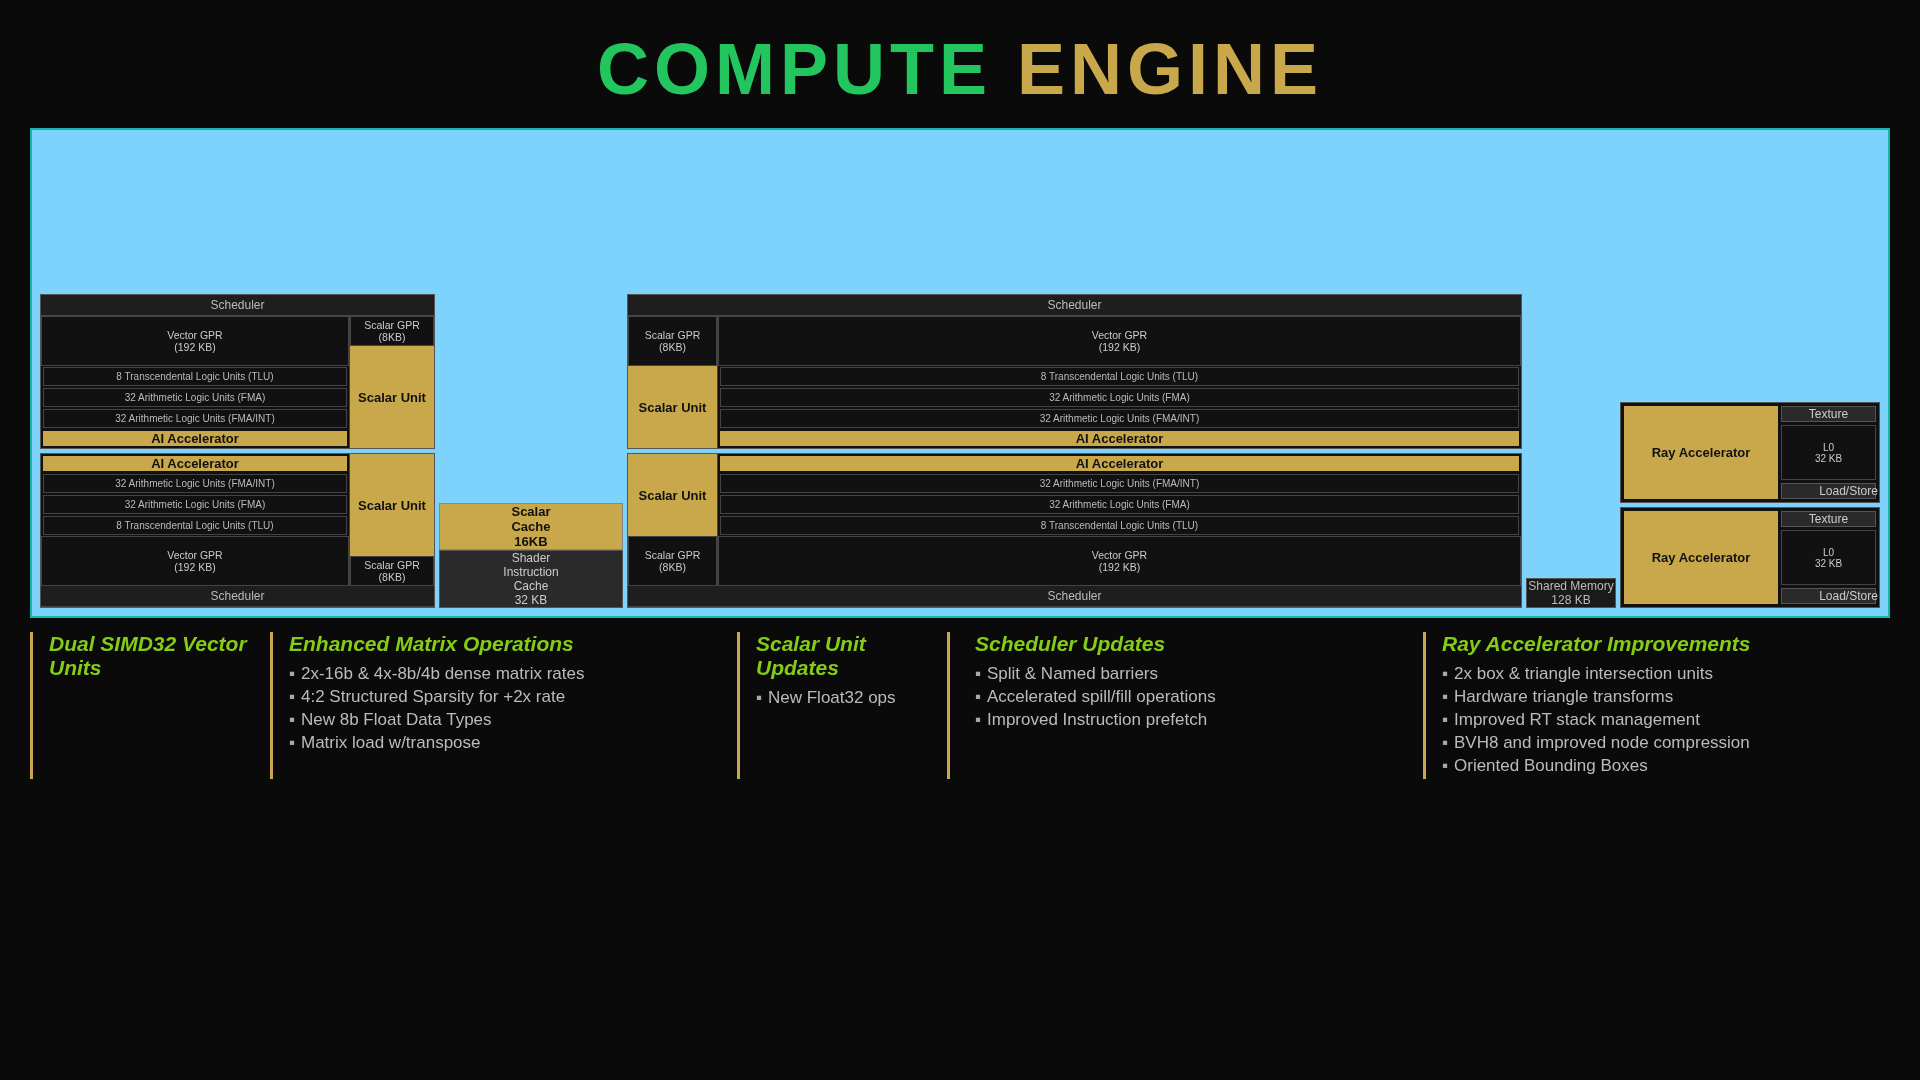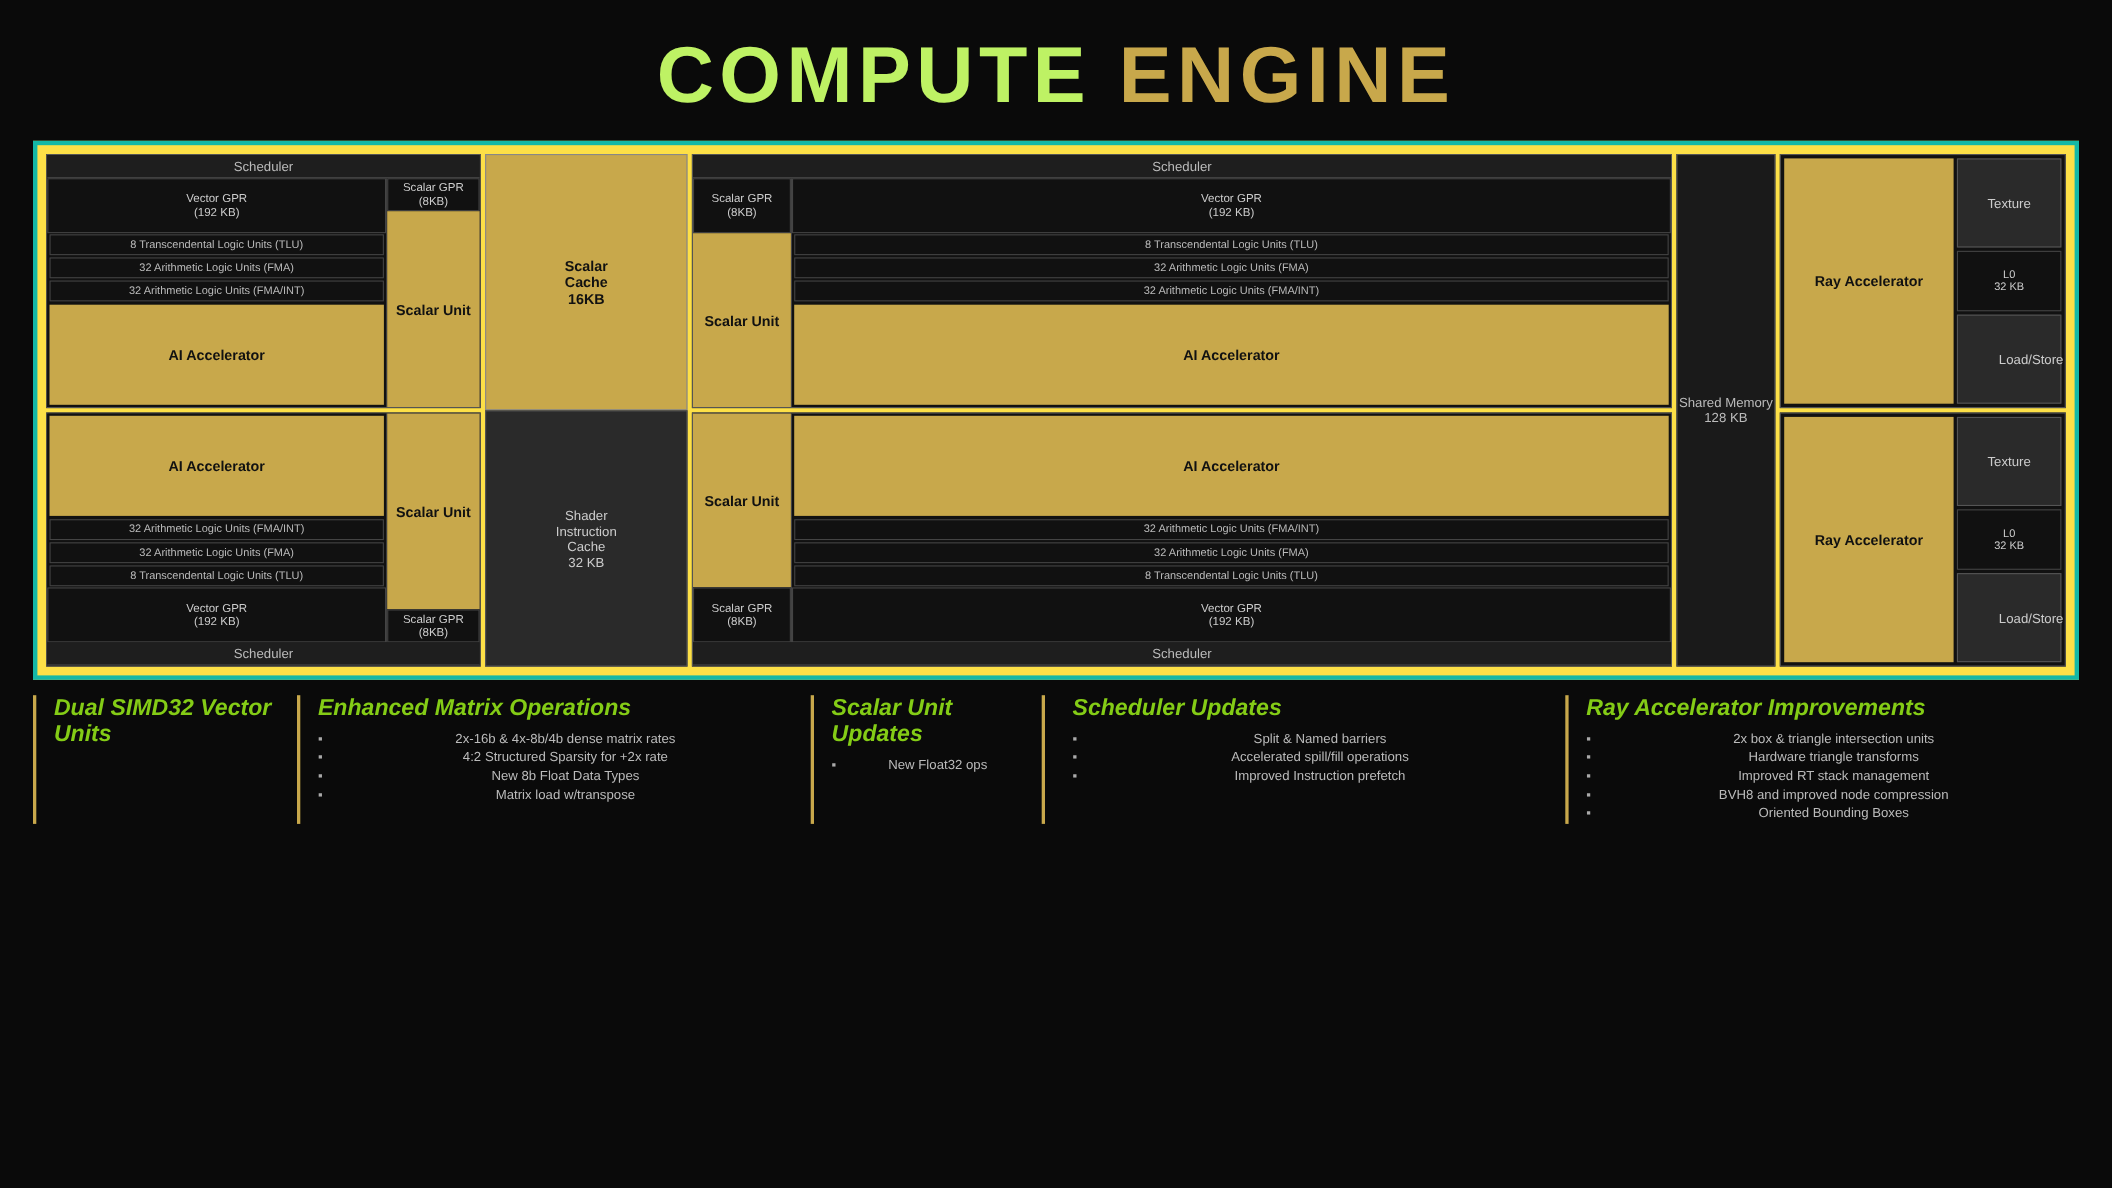--- a/index.html
+++ b/index.html
@@ -13,24 +13,25 @@
       position: relative;
     }
     .title-compute { color: #fff; }
     .title-engine { color: #c8a84b; }
 
     
     .full-layout {
       display: flex;
       height: 490px;
       margin: 0 30px;
-      border: 4px solid #14b8a6;
-      background: #fde047;
+      border: 2px solid #14b8a6;
+      background: #7dd3fc;
       padding: 8px;
       gap: 4px;
+      align-items: flex-end;
     }
 
     
     .left-simd {
       display: flex;
       flex-direction: column;
       gap: 4px;
       width: 395px;
       flex-shrink: 0;
     }
@@ -299,39 +300,38 @@
       color: #84cc16;
       margin-bottom: 8px;
       font-style: italic;
     }
 
     .feat-items {
       list-style: none;
     }
 
     .feat-items li {
-      font-size: 12px;
+      font-size: 17px;
       color: #bbb;
       margin-bottom: 3px;
       padding-left: 12px;
       position: relative;
-      text-align: center;
     }
     .feat-items li::before {
       content: '▪';
       position: absolute;
       left: 0;
       color: #aaa;
     }
   </style>
 </head>
 <body>
 
 <div style="text-align:center; padding: 28px 0 18px;">
-  <span class="title-compute" style="font-size:72px; font-weight:900; letter-spacing:5px; color:#bef264; font-family:Arial,sans-serif;">COMPUTE </span>
+  <span class="title-compute" style="font-size:72px; font-weight:900; letter-spacing:5px; color:#22c55e; font-family:Arial,sans-serif;">COMPUTE </span>
   <span class="title-engine" style="font-size:72px; font-weight:900; letter-spacing:5px; color:#c8a84b; font-family:Arial,sans-serif;">ENGINE</span>
 </div>
 
 <div class="full-layout">
 
   <div class="left-simd">
 
     <div class="simd-unit">
       <div class="unit-scheduler">Scheduler</div>
       <div class="unit-body">

